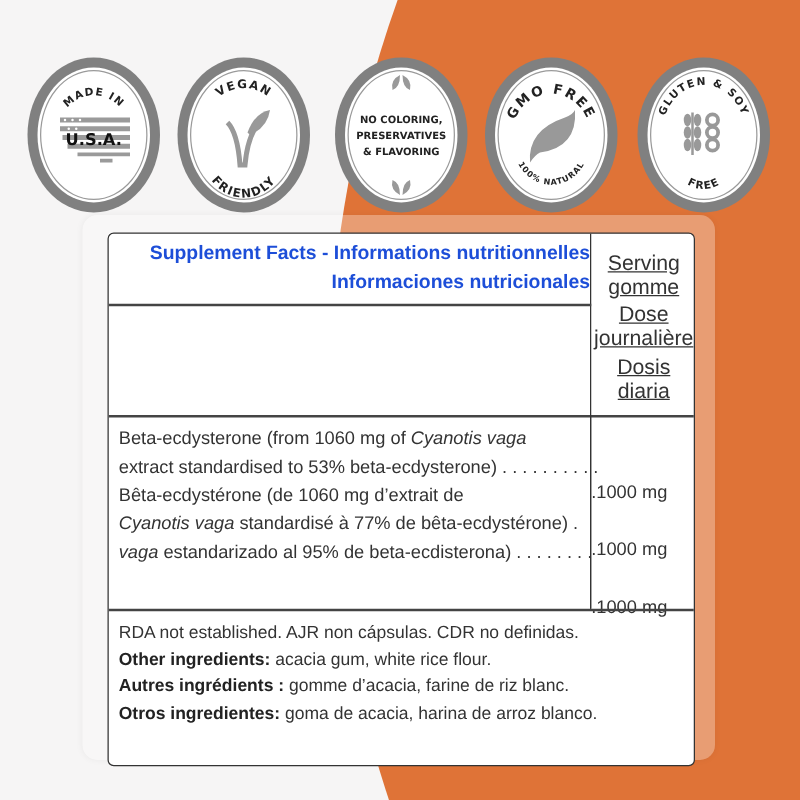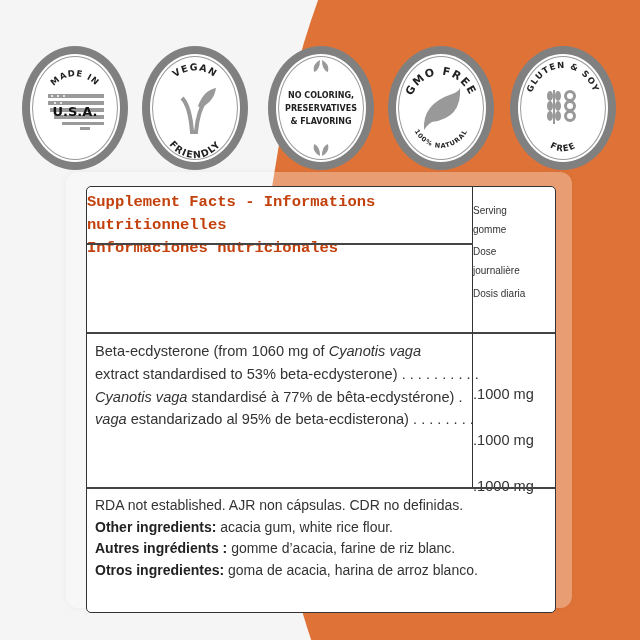--- a/index.html
+++ b/index.html
@@ -7,22 +7,22 @@
   .bg-orange { position:absolute; left:262px; top:-420px; width:1100px; height:1500px; border-radius:50%; background:#df7337; }
   .badges { position:absolute; top:46px; left:0; width:640px; height:130px; }
   .badge { position:absolute; top:0; width:106px; height:124px; border-radius:50%; background:#808080; }
   .badge .inner { position:absolute; left:8px; top:8px; right:8px; bottom:8px; border-radius:50%; background:#fff; }
   .badge .ring { position:absolute; left:4px; top:4px; right:4px; bottom:4px; border-radius:50%; border:1.5px solid #9a9a9a; }
   .badge svg { position:absolute; left:0; top:0; width:90px; height:108px; }
   .card-outer { position:absolute; left:66px; top:172px; width:506px; height:436px; border-radius:12px; background:rgba(255,255,255,0.18); box-shadow:0 0 6px rgba(0,0,0,0.05); }
   .facts { position:absolute; left:86px; top:186px; width:470px; height:427px; background:#fff; border:1.5px solid #333; border-radius:5px; box-sizing:border-box; color:#2a2a2a; }
   .facts .col-div { position:absolute; left:385px; top:0; width:1px; height:300px; background:#333; }
   .hline { position:absolute; left:0; height:1.5px; background:#444; }
-  .title { position:absolute; left:0; top:4px; width:385px; text-align:left; font-weight:bold; font-size:15.5px; line-height:23px; color:#c2410c;font-family:Liberation Mono, monospace; }
-  .serv-head { position:absolute; left:386px; top:14px; width:84px; text-align:left; font-size:10px; line-height:19px; color:#333; }
+  .title { position:absolute; left:0; top:4px; width:385px; text-align:right; font-weight:bold; font-size:15.5px; line-height:23px; color:#1d4ed8; }
+  .serv-head { position:absolute; left:386px; top:14px; width:84px; text-align:center; font-size:17px; line-height:19px; color:#333;text-decoration:underline; }
   .serv-lines { position:absolute; left:8px; top:68px; font-size:14px; line-height:23.5px; color:#333; white-space:nowrap; }
   .ingr { position:absolute; left:8px; top:153px; width:375px; font-size:14.6px; line-height:22.8px; color:#333; }
   .ingr .row { position:relative; white-space:nowrap; }
   .amount { position:absolute; left:398px; font-size:14.6px; color:#333; white-space:nowrap; }
   .notes { position:absolute; left:8px; top:308px; font-size:14px; line-height:21.5px; color:#333; white-space:nowrap; }
   .notes b { color:#222; }
   i { font-style:italic; }
 </style>
 </head>
 <body>
@@ -148,20 +148,21 @@
     <div style="margin-top:3px;">Dose</div>
     <div>journalière</div>
     <div style="margin-top:4px;">Dosis diaria</div>
   </div>
 
   <div class="hline" style="top:145px;width:468px;"></div>
 
   <div class="ingr">
     <div class="row"><span>Beta-ecdysterone (from 1060 mg of </span><i>Cyanotis vaga</i></div>
     <div class="row"><span>extract standardised to 53% beta-ecdysterone)</span><span> . . . . . . . . . .</span></div>
+    <div class="row"><span>Bêta-ecdystérone (de 1060 mg d’extrait de</span></div>
     <div class="row"><i>Cyanotis vaga</i><span> standardisé à 77% de bêta-ecdystérone)</span><span> .</span></div>
     <div class="row"><i>vaga</i><span> estandarizado al 95% de beta-ecdisterona)</span><span> . . . . . . . .</span></div>
   </div>
   <div class="amount" style="top:199px;left:386px;">.1000 mg</div>
   <div class="amount" style="top:245px;left:386px;">.1000 mg</div>
   <div class="amount" style="top:291px;left:386px;">.1000 mg</div>
   <div class="col-div" style="top:145px;height:155px;"></div>
 
   <div class="hline" style="top:300px;width:468px;"></div>
 

